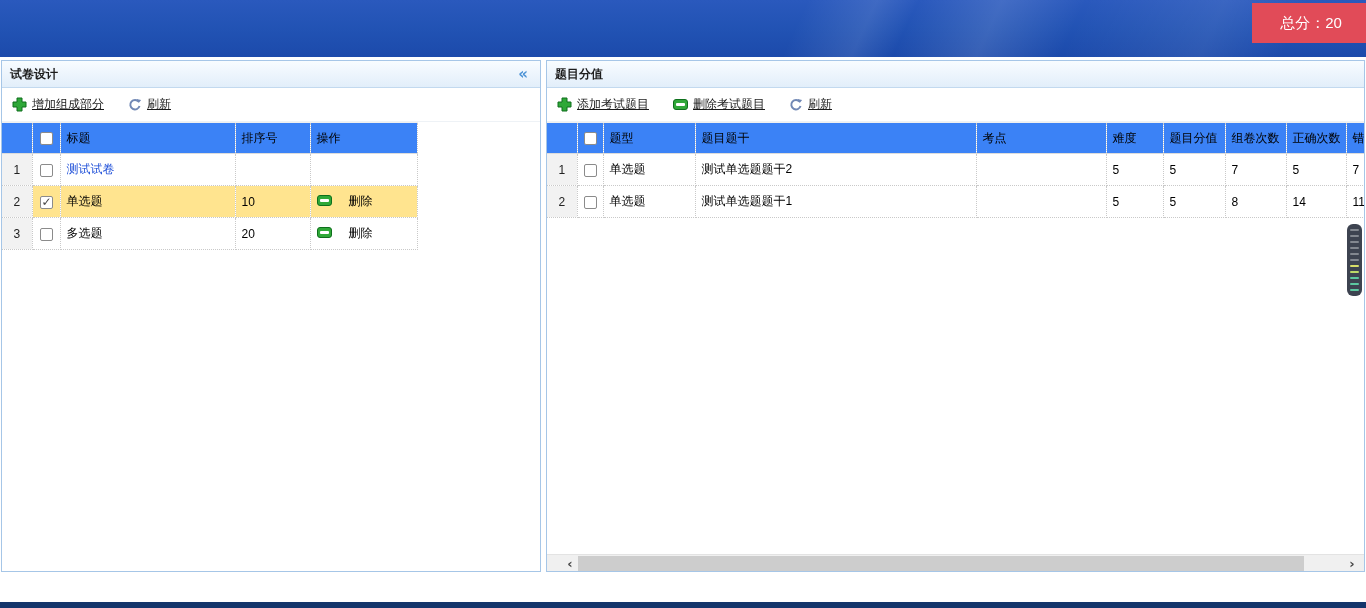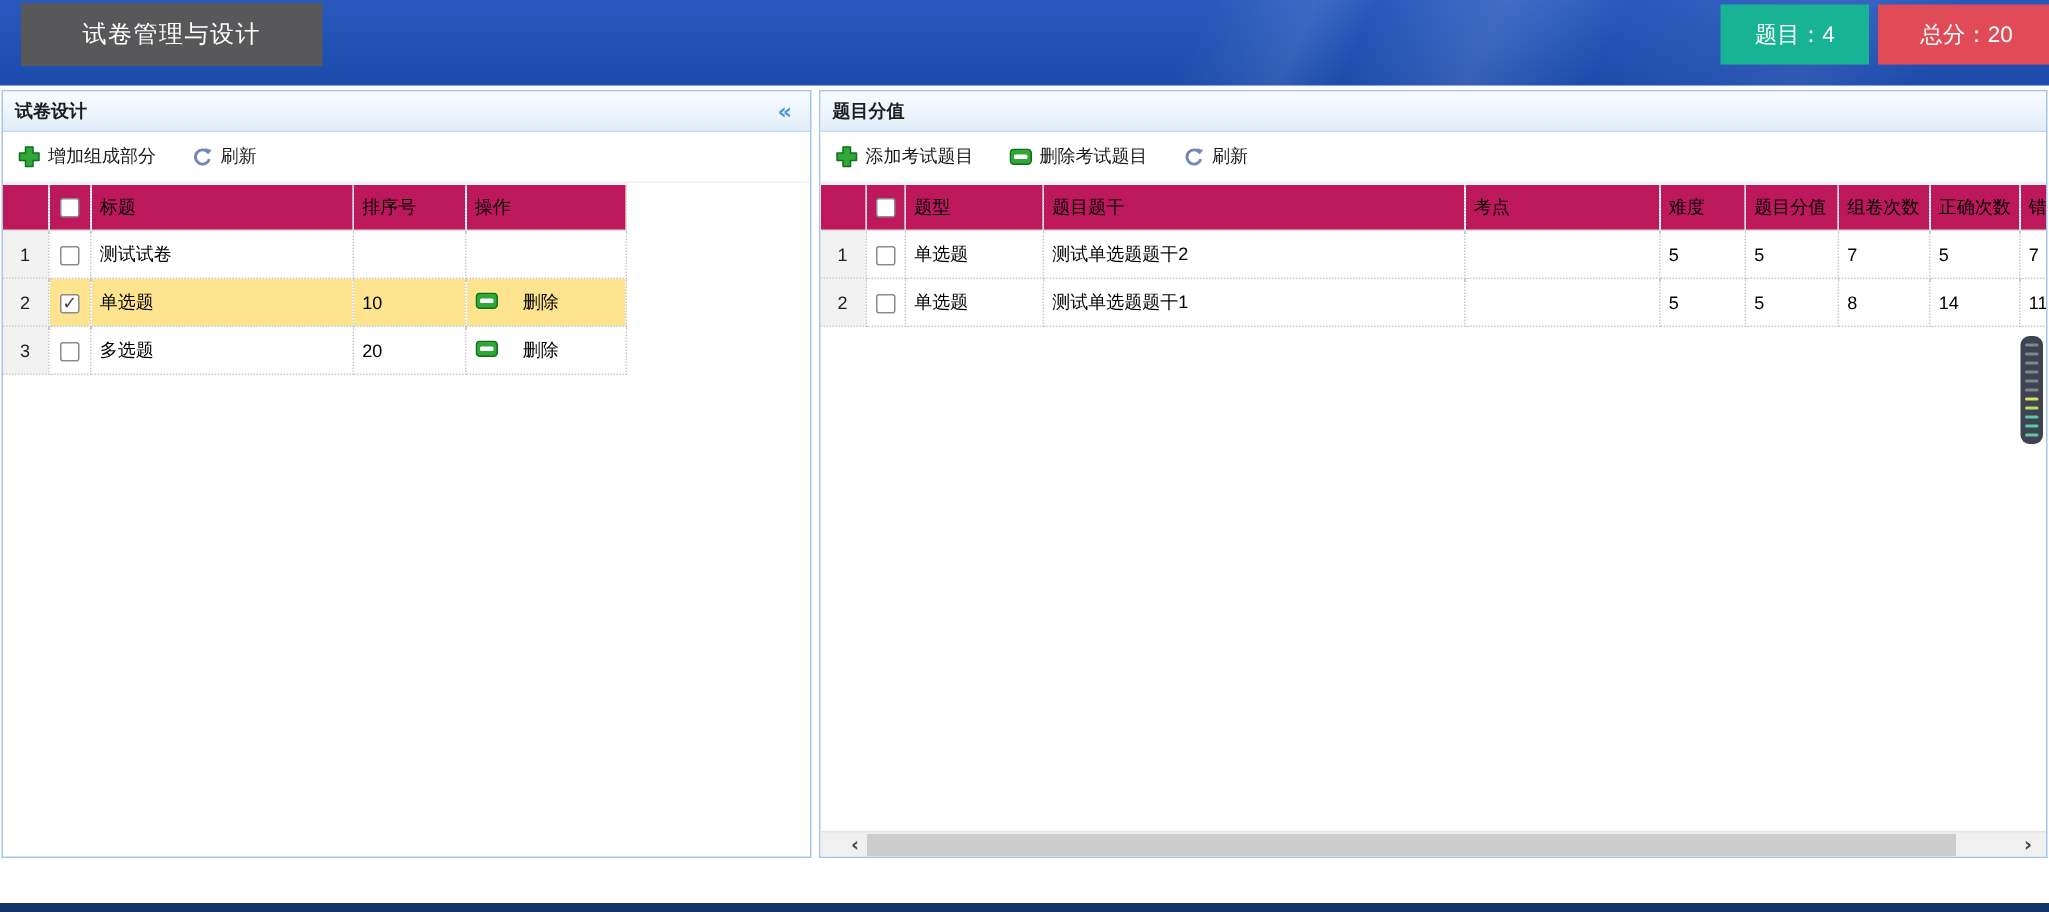--- a/index.html
+++ b/index.html
@@ -27,37 +27,37 @@
   .panel-right { left:546px; width:819px; }
   .phd { position:relative; height:27px; line-height:26px; padding:0 8px;
     font-weight:bold; color:#1d1d1d;
     background:linear-gradient(180deg,#f8fcff,#e2eefa);
     border-bottom:1px solid #c2d9ef; }
   .collapse { position:absolute; right:12px; top:0; color:#4e94d6; font-size:15px;
     font-weight:bold; cursor:pointer; font-family:"DejaVu Sans",sans-serif; }
   .toolbar { height:34px; display:flex; align-items:center; padding:0 10px;
     background:#fff; border-bottom:1px solid #eef2f6; }
   .tbtn { display:flex; align-items:center; gap:5px; margin-right:24px;
-    color:#1a1a1a; cursor:pointer; }
+    color:#1a1a1a; cursor:pointer;text-decoration:underline; }
   .tbtn svg { display:block; }
 
   
   table.grid { border-collapse:collapse; table-layout:fixed; font-size:12px; }
   .grid-left { width:415px; }
   .grid-right { width:859px; }
   .grid th, .grid td { height:32px; padding:0 2px 0 6px; text-align:left;
     font-weight:normal; white-space:nowrap; overflow:hidden;
     border-right:1px dotted #c9c9c9; border-bottom:1px dotted #c9c9c9; }
-  .grid thead th { height:31px; background:#be185d; border-bottom:1px solid #dcdcdc;
+  .grid thead th { height:31px; background:#3b82f6; border-bottom:1px solid #dcdcdc;
     border-top:1px solid #f0f0f0; }
   .cnum { width:30px; background:#f2f2f2; text-align:center !important; padding:0 !important; color:#222; }
   .ccb { text-align:center !important; padding:0 !important; }
   tr.sel td { background:#ffe48f; }
   tr.sel td.cnum { background:#f2f2f2; }
-  .red { color:#000000; }
+  .red { color:#1d4ed8; }
   .cb { display:inline-block; position:relative; width:13px; height:13px;
     border:1px solid #8b8b8b; border-radius:2px; background:#fff; vertical-align:middle; cursor:pointer; }
   .cb.checked::after { content:"\2713"; position:absolute; left:1px; top:-2px;
     font-size:12px; font-weight:bold; color:#444; }
   .delbtn { display:inline-flex; align-items:center; gap:17px; cursor:pointer; color:#000; }
 
   
   .hscroll { position:absolute; left:0; right:0; bottom:0; height:17px;
     background:#f0f0f0; border-top:1px solid #e3e3e3; }
   .hthumb { position:absolute; left:31px; top:1px; width:726px; height:15px;
@@ -78,22 +78,20 @@
   
   .bottom-strip { position:absolute; left:0; top:602px; width:1366px; height:6px;
     background:#14356b; }
 </style>
 </head>
 <body>
 
 <div class="page">
 
   <div class="topbar">
-    <div class="title-box">试卷管理与设计</div>
-    <div class="badge badge-green" style="background-color: rgb(23, 179, 148);">题目：4</div>
     <div class="badge badge-red" style="background-color: rgb(225, 75, 88);">总分：20</div>
   </div>
 
   <div class="panel panel-left">
     <div class="phd">
       <span>试卷设计</span>
       <span class="collapse">«</span>
     </div>
     <div class="toolbar">
       <div class="tbtn">

